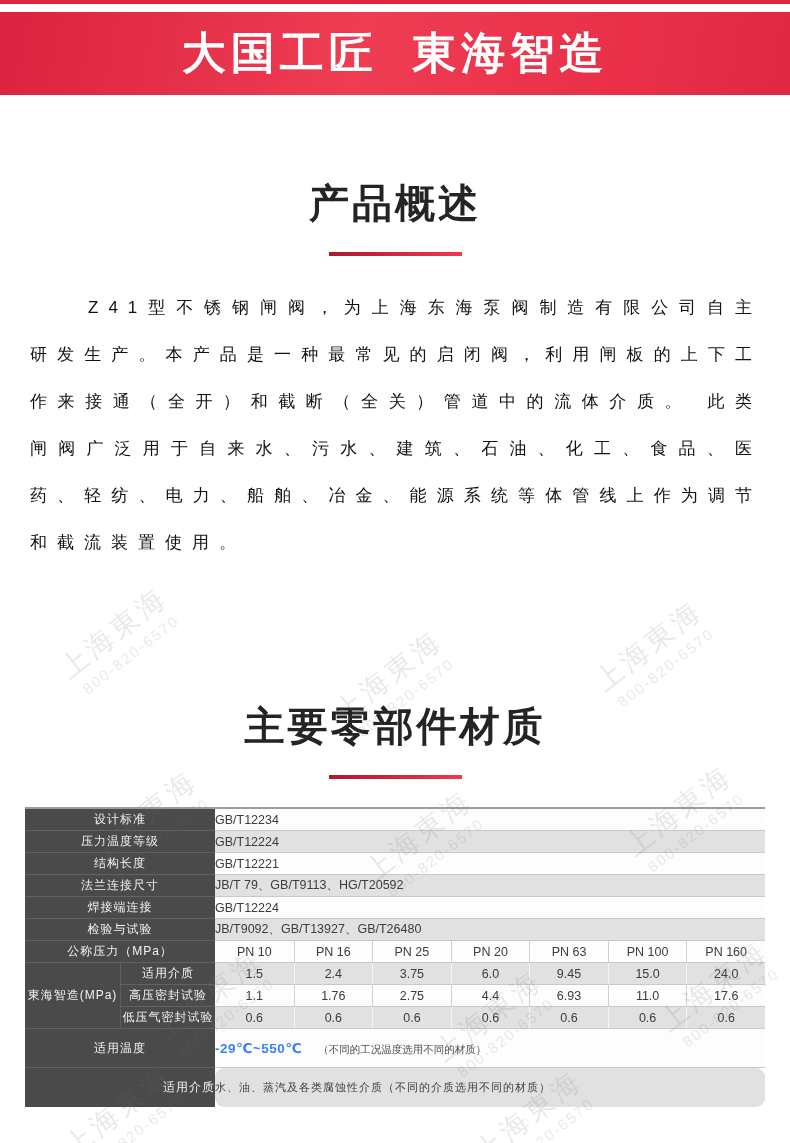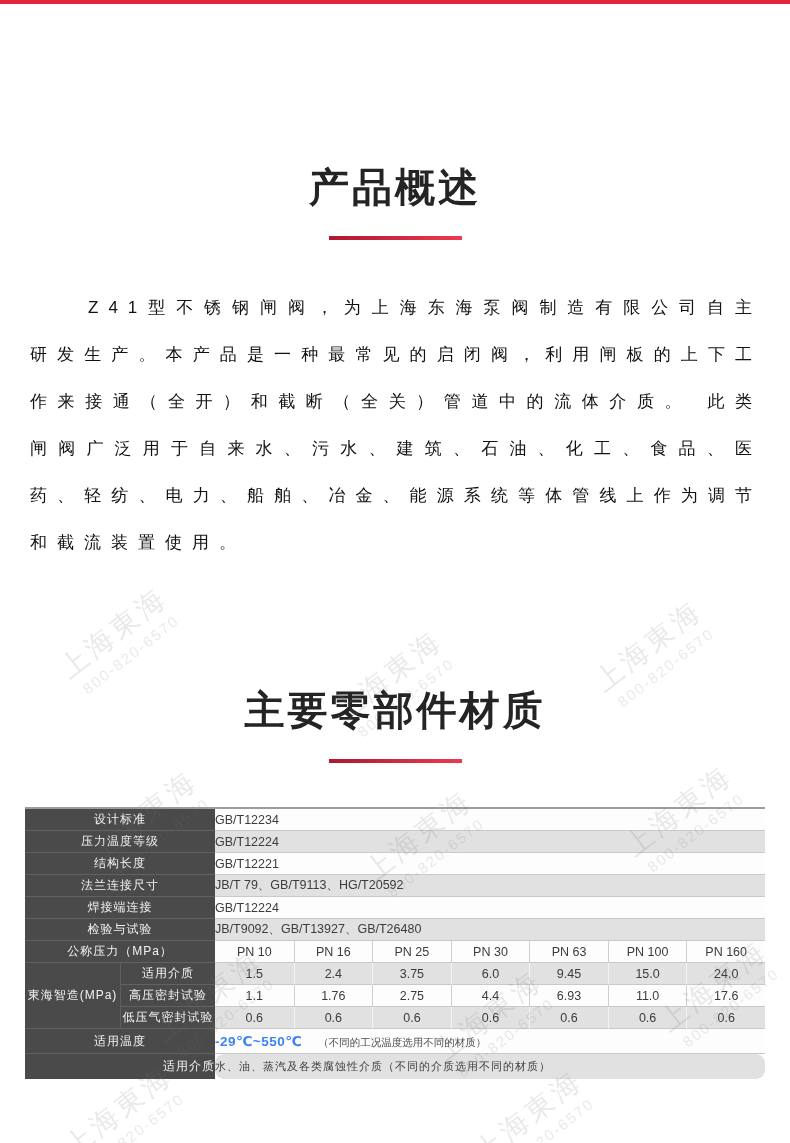--- a/index.html
+++ b/index.html
@@ -10,21 +10,21 @@
   .top-strip{position:absolute;top:0;left:0;width:790px;height:4px;background:#e3243f;}
 
   
   .banner{position:absolute;top:12px;left:0;width:790px;height:83px;
           background:linear-gradient(100deg,#dc2240 0%,#ee3d53 45%,#ea3049 78%,#e02843 100%);
           display:flex;align-items:center;justify-content:center;}
   .banner-title{color:#ffffff;font-size:44px;font-weight:bold;letter-spacing:5px;white-space:pre;}
 
   
   .section-head{position:absolute;left:0;width:790px;text-align:center;}
-  .section-title{margin:0;font-size:40px;font-weight:bold;color:#242424;letter-spacing:3px;text-align:center;}
+  .section-title{margin:16px;font-size:40px;font-weight:bold;color:#242424;letter-spacing:3px;text-align:center;}
   .title-underline{width:133px;height:4px;margin:21px auto 0;
                    background:linear-gradient(90deg,#ad1830 0%,#ee3a50 100%);}
 
   
   .overview-text{position:absolute;top:284px;left:30px;width:732px;margin:0;
                  font-size:17px;line-height:47px;letter-spacing:10px;color:#121212;
                  text-align:justify;text-indent:58px;}
 
   
   .table-wrap{position:absolute;top:807px;left:25px;width:740px;}
@@ -38,41 +38,44 @@
   table.spec td{font-size:12.5px;color:#3c3c3c;border-bottom:1px solid #c9c9c9;padding:0;}
   table.spec tr:last-child td{border-bottom:none;border-radius:9px;}
   tr.gray td{background:#e1e1e1;}
   tr.white td{background:#fdfdfd;}
   td.left{text-align:left;padding-left:28px;}
   td.c{text-align:center;}
   td.v{border-left:1px solid #cfcfcf;}
   tr.gray td.v{border-left-color:#f3f3f3;margin-top:36px;}
   tr.std{height:22px;}
   tr.pn{height:22px;}
-  tr.big{height:25px;}
+  tr.big{height:39px;}
   .temp-main{font-size:13.5px;color:#3b82f6;font-weight:bold;letter-spacing:.5px;}
   .temp-note{font-size:10.5px;color:#4a4a4a;margin-left:16px;}
   .media-text{font-size:11px;color:#3c3c3c;letter-spacing:1px;}
 
   
   .watermark-layer{position:absolute;top:0;left:0;width:790px;height:1143px;
                    pointer-events:none;z-index:5;}
   .wm{position:absolute;transform:rotate(-38deg);opacity:0.15;color:#6f6f6f;
       text-align:center;white-space:nowrap;}
   .wm-l1{display:block;font-size:28px;letter-spacing:4px;
          font-family:"Liberation Serif","DejaVu Serif",serif;}
   .wm-l2{display:block;font-size:15px;letter-spacing:2px;}
 </style>
 </head>
 <body>
 
 <div class="page">
 
   <div class="top-strip"></div>
 
+  <div class="banner">
+    <div class="banner-title">大国工匠  東海智造</div>
+  </div>
 
   <div class="section-head" style="top:160px;">
     <h2 class="section-title">产品概述</h2>
     <div class="title-underline"></div>
   </div>
 
   <p class="overview-text">Z41型不锈钢闸阀，为上海东海泵阀制造有限公司自主研发生产。本产品是一种最常见的启闭阀，利用闸板的上下工作来接通（全开）和截断（全关）管道中的流体介质。 此类闸阀广泛用于自来水、污水、建筑、石油、化工、食品、医药、轻纺、电力、船舶、冶金、能源系统等体管线上作为调节和截流装置使用。</p>
 
   <div class="section-head" style="top:683px;">
     <h2 class="section-title">主要零部件材质</h2>
@@ -115,21 +118,21 @@
         </tr>
         <tr class="std gray">
           <th colspan="2">检验与试验</th>
           <td colspan="7" class="left">JB/T9092、GB/T13927、GB/T26480</td>
         </tr>
         <tr class="pn white">
           <th colspan="2">公称压力（MPa）</th>
           <td class="c">PN 10</td>
           <td class="c v">PN 16</td>
           <td class="c v">PN 25</td>
-          <td class="c v">PN 30</td>
+          <td class="c v">PN 20</td>
           <td class="c v">PN 63</td>
           <td class="c v">PN 100</td>
           <td class="c v">PN 160</td>
         </tr>
         <tr class="std gray">
           <th rowspan="3">東海智造(MPa)</th>
           <th class="sub">适用介质</th>
           <td class="c">1.5</td>
           <td class="c v">2.4</td>
           <td class="c v">3.75</td>

